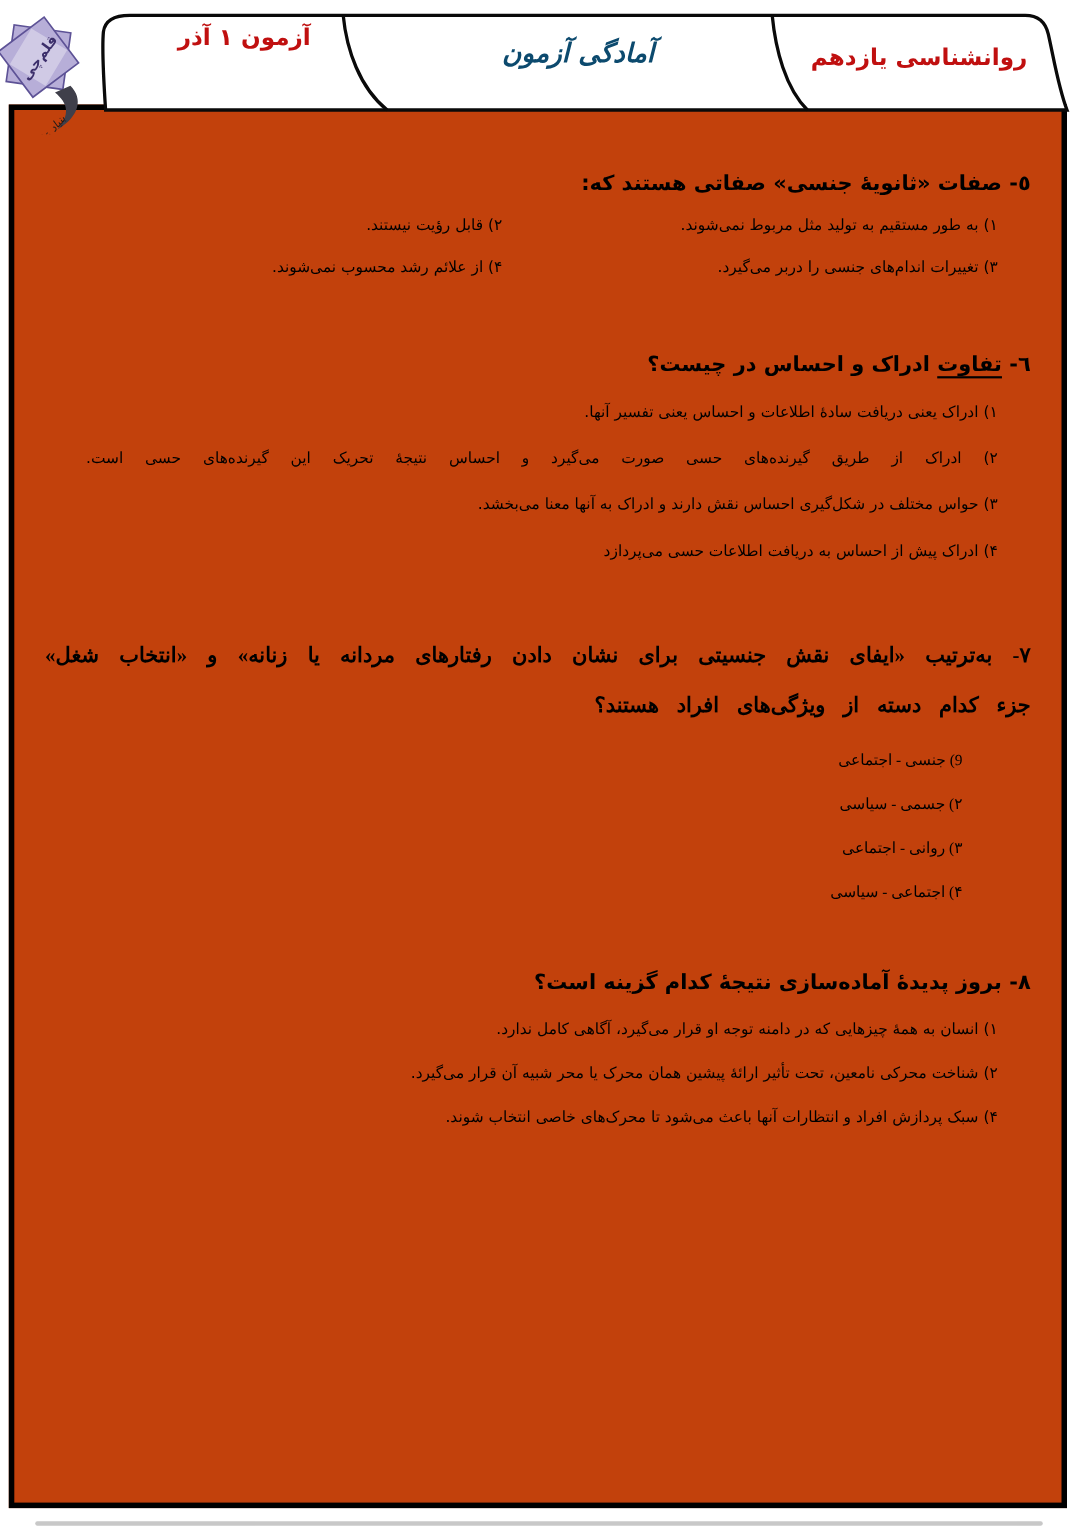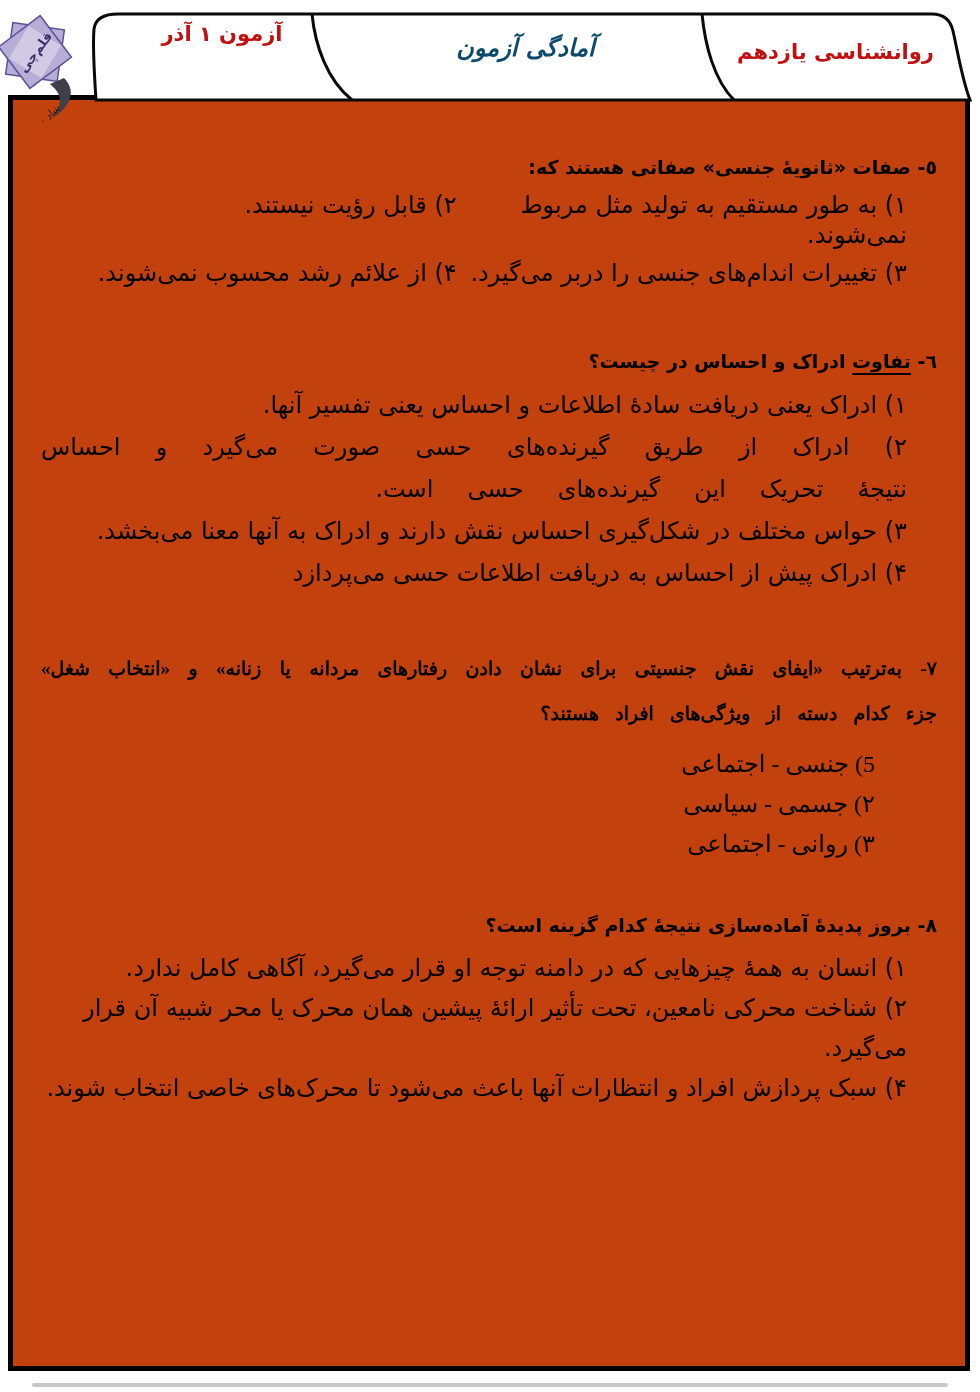--- a/index.html
+++ b/index.html
@@ -42,21 +42,21 @@
   .question { margin-bottom:0; }
   .q-title {
     font-size:19px; font-weight:bold; line-height:30px;
   }
   .q-title.wrap2 {
     line-height:45px; text-align:justify; word-spacing:0.6em;
   }
   .u { text-decoration:underline; text-underline-offset:5px; text-decoration-thickness:1.5px; }
 
   .opts { padding-right:30px; margin-top:8px; }
-  .opt { font-size:24px; line-height:30px; }
+  .opt { font-size:14px; line-height:30px; }
 
   .two-col {
     display:grid; grid-template-columns:52% 48%;
     row-gap:8px;
   }
 
   .q6 { margin-top:58px; }
   .q6 .opt { line-height:42px; }
   .opt.justified { text-align:justify; word-spacing:1.1em; }
 
@@ -120,23 +120,24 @@
         <p class="opt">۱) ادراک یعنی دریافت سادهٔ اطلاعات و احساس یعنی تفسیر آنها.</p>
         <p class="opt justified">۲) ادراک از طریق گیرنده‌های حسی صورت می‌گیرد و احساس نتیجهٔ تحریک این گیرنده‌های حسی است.</p>
         <p class="opt">۳) حواس مختلف در شکل‌گیری احساس نقش دارند و ادراک به آنها معنا می‌بخشد.</p>
         <p class="opt">۴) ادراک پیش از احساس به دریافت اطلاعات حسی می‌پردازد</p>
       </div>
     </section>
 
     <section class="question q7">
       <h2 class="q-title wrap2"><span>٧- </span><span class="u"></span><span>به‌ترتیب «ایفای نقش جنسیتی برای نشان دادن رفتارهای مردانه یا زنانه» و «انتخاب شغل» جزء کدام دسته از ویژگی‌های افراد هستند؟</span></h2>
       <div class="opts">
-        <p class="opt">5) جنسی - اجتماعی</p>
+        <p class="opt">9) جنسی - اجتماعی</p>
         <p class="opt">۲) جسمی - سیاسی</p>
         <p class="opt">۳) روانی - اجتماعی</p>
+        <p class="opt">۴) اجتماعی - سیاسی</p>
       </div>
     </section>
 
     <section class="question q8">
       <h2 class="q-title"><span>٨- </span><span class="u"></span><span>بروز پدیدهٔ آماده‌سازی نتیجهٔ کدام گزینه است؟</span></h2>
       <div class="opts">
         <p class="opt">۱) انسان به همهٔ چیزهایی که در دامنه توجه او قرار می‌گیرد، آگاهی کامل ندارد.</p>
         <p class="opt">۲) شناخت محرکی نامعین، تحت تأثیر ارائهٔ پیشین همان محرک یا محر شبیه آن قرار می‌گیرد.</p>
         <p class="opt">۴) سبک پردازش افراد و انتظارات آنها باعث می‌شود تا محرک‌های خاصی انتخاب شوند.</p>
       </div>

